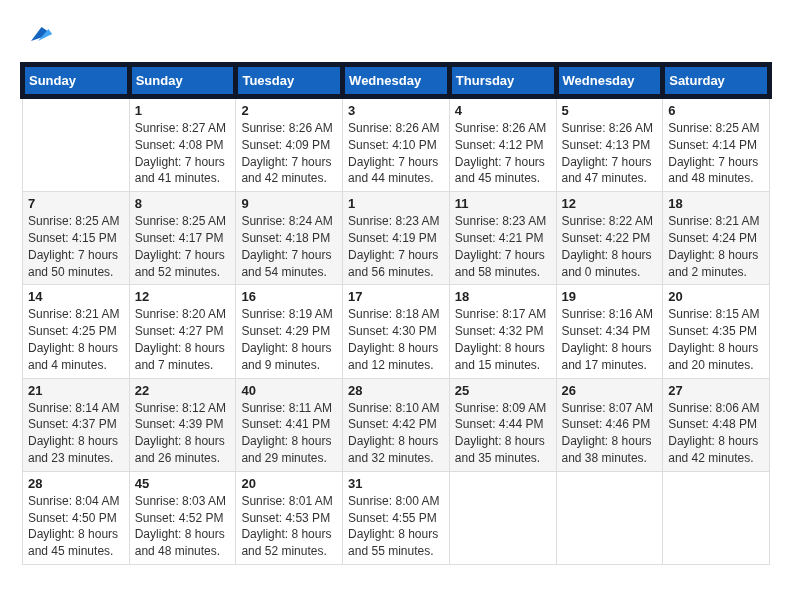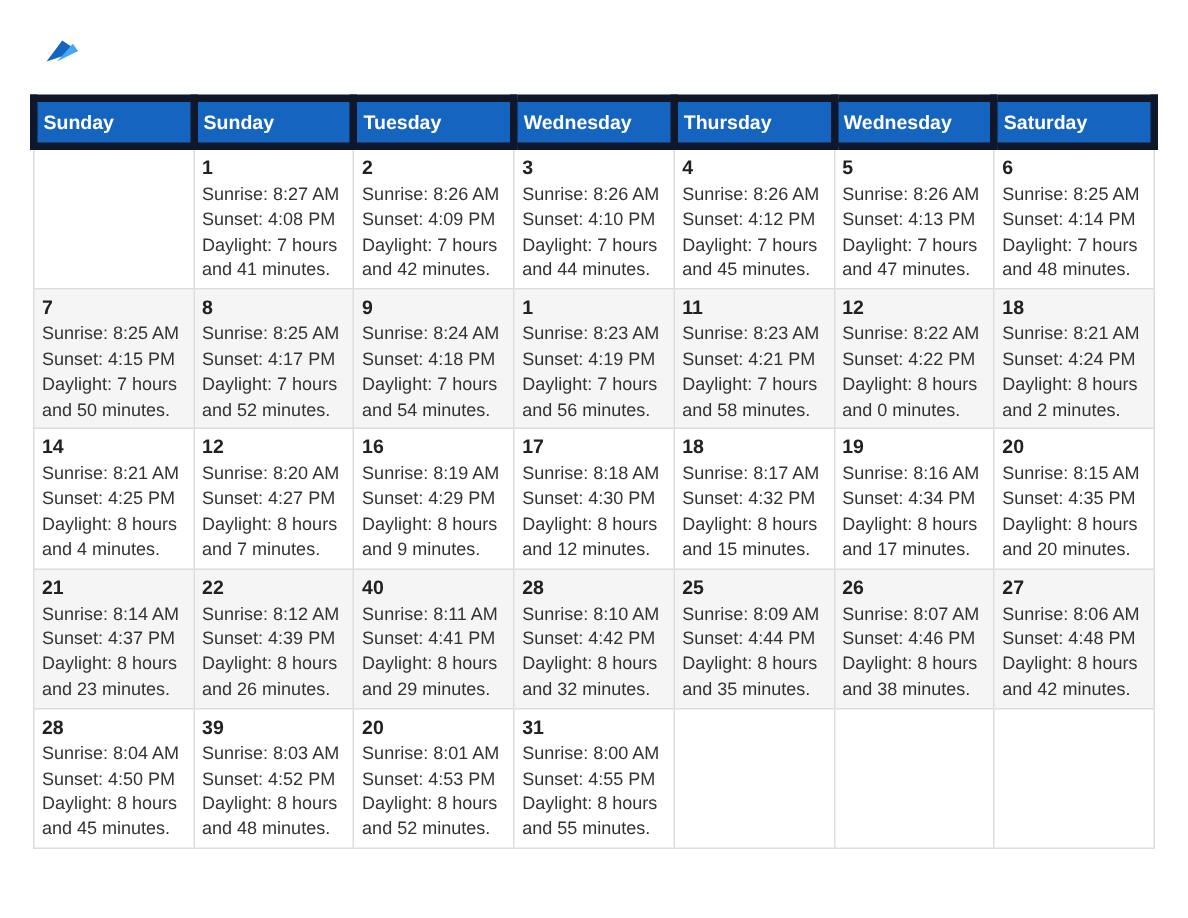--- a/index.html
+++ b/index.html
@@ -241,21 +241,21 @@
           <span class="day-num">27</span>
           <div class="day-info">Sunrise: 8:06 AM<br>Sunset: 4:48 PM<br>Daylight: 8 hours<br>and 42 minutes.</div>
         </td>
       </tr>
       <tr>
         <td>
           <span class="day-num">28</span>
           <div class="day-info">Sunrise: 8:04 AM<br>Sunset: 4:50 PM<br>Daylight: 8 hours<br>and 45 minutes.</div>
         </td>
         <td>
-          <span class="day-num">39</span>
+          <span class="day-num">45</span>
           <div class="day-info">Sunrise: 8:03 AM<br>Sunset: 4:52 PM<br>Daylight: 8 hours<br>and 48 minutes.</div>
         </td>
         <td>
           <span class="day-num">20</span>
           <div class="day-info">Sunrise: 8:01 AM<br>Sunset: 4:53 PM<br>Daylight: 8 hours<br>and 52 minutes.</div>
         </td>
         <td>
           <span class="day-num">31</span>
           <div class="day-info">Sunrise: 8:00 AM<br>Sunset: 4:55 PM<br>Daylight: 8 hours<br>and 55 minutes.</div>
         </td>

